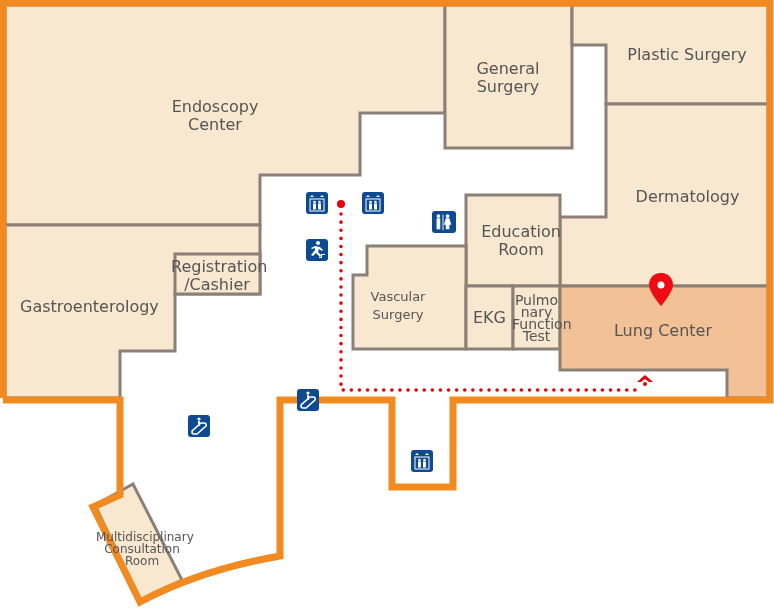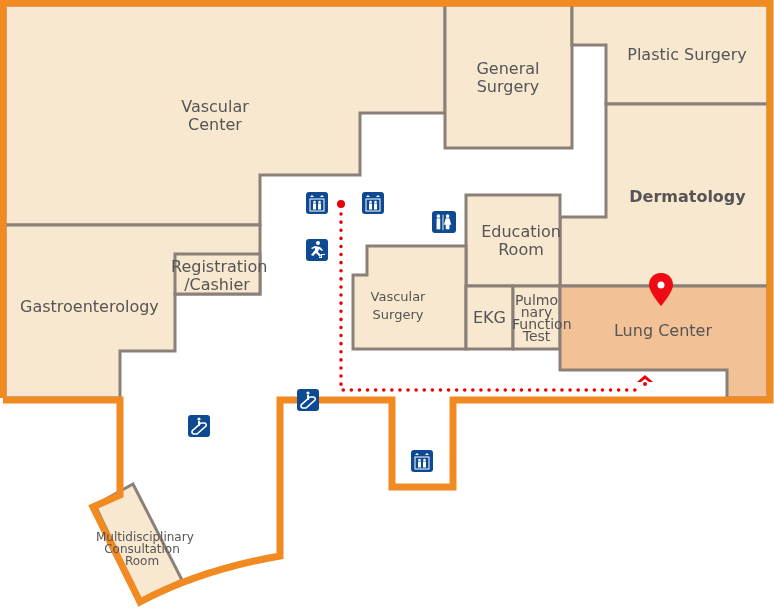--- a/index.html
+++ b/index.html
@@ -56,26 +56,26 @@
 
   <path d="M637,382 L645,375 L653,382 L649,382 L645,379 L641,382 Z" fill="#e8000b"></path>
   <circle cx="645" cy="384" r="2" fill="#e8000b"></circle>
 
   <g>
     <path d="M661,273 C652,273 649,280 649,285 C649,292 661,306 661,306 C661,306 673,292 673,285 C673,280 670,273 661,273 Z" fill="#ef0b13"></path>
     <circle cx="661" cy="285" r="3.5" fill="#ffffff"></circle>
   </g>
 </svg>
 
-<div class="lbl" style="left:165px;top:98px;width:100px;">Vascular
+<div class="lbl" style="left:165px;top:98px;width:100px;">Endoscopy
 Center</div>
 <div class="lbl" style="left:458px;top:60px;width:100px;">General
 Surgery</div>
 <div class="lbl" style="left:617px;top:46px;width:140px;">Plastic Surgery</div>
-<div class="lbl" style="left:620px;top:188px;width:135px;font-weight:bold;">Dermatology</div>
+<div class="lbl" style="left:620px;top:188px;width:135px;">Dermatology</div>
 <div class="lbl" style="left:20px;top:298px;width:138px;">Gastroenterology</div>
 <div class="lbl" style="left:171px;top:258px;width:92px;">Registration
 /Cashier</div>
 <div class="lbl" style="left:480px;top:223px;width:82px;">Education
 Room</div>
 <div class="lbl" style="left:355px;top:288px;width:86px;font-size:13px;">Vascular Surgery</div>
 <div class="lbl" style="left:466px;top:309px;width:47px;">EKG</div>
 <div class="lbl small" style="left:512px;top:294px;width:49px;">Pulmo
 nary
 Function

